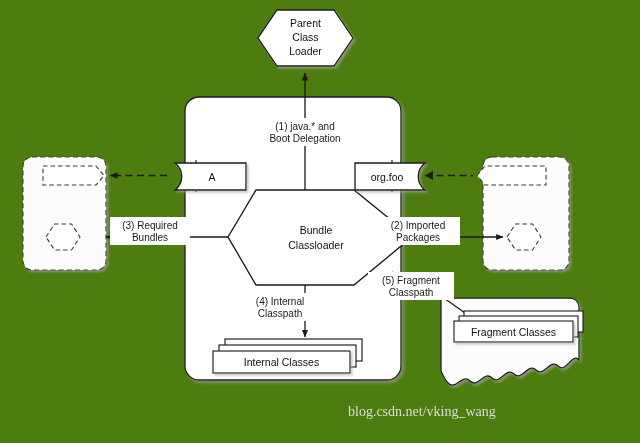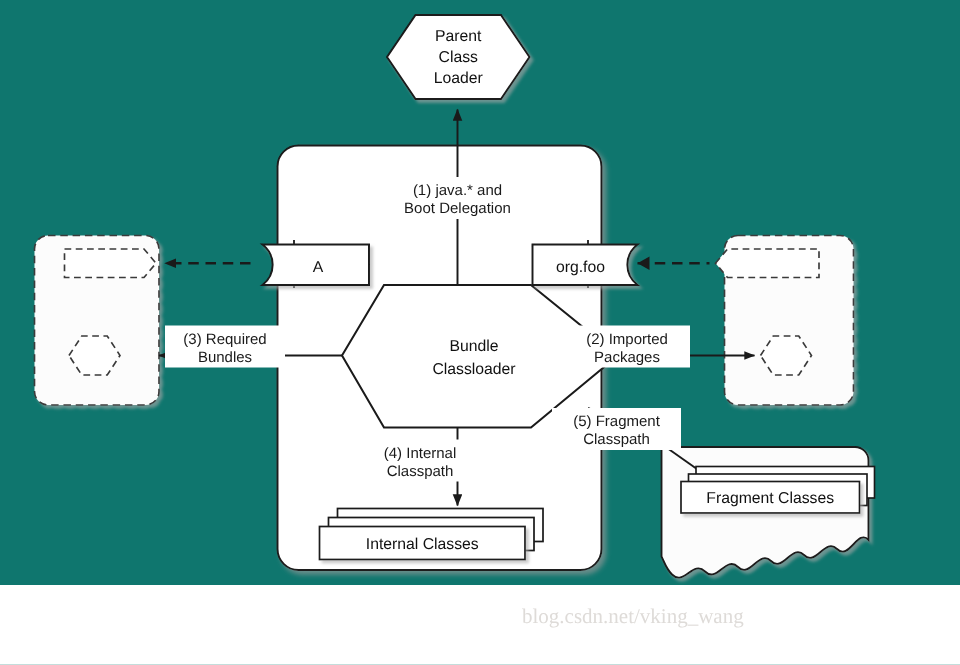--- a/index.html
+++ b/index.html
@@ -9,22 +9,22 @@
   }
   body {
     width: 640px;
     height: 443px;
     overflow: hidden;
     font-family: "Liberation Sans", sans-serif;
   }
   #page {
     position: relative;
     width: 640px;
-    height: 390px;
-    background: #0f766e;
+    height: 443px;
+    background: #4d7c0f;
   }
   #diagram-svg {
     position: absolute;
     left: 0;
     top: 0;
     width: 640px;
     height: 443px;
   }
   .lbl {
     font-family: "Liberation Sans", sans-serif;

